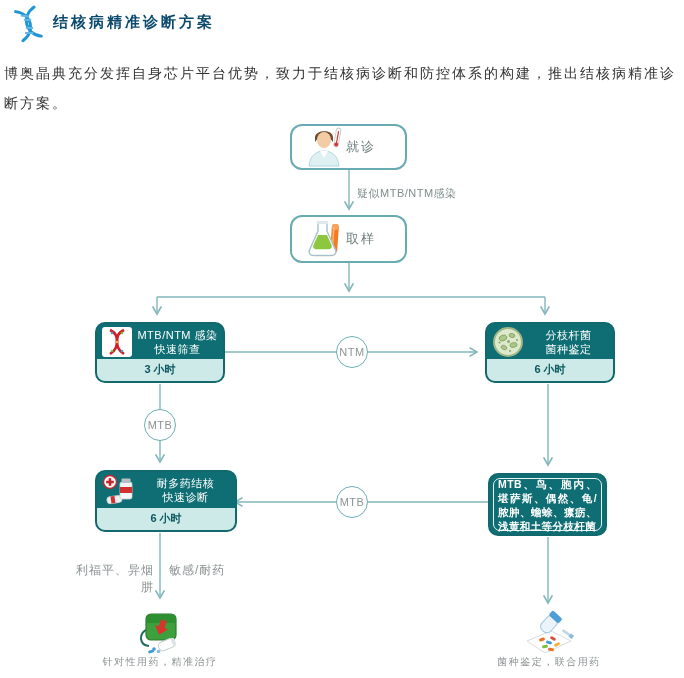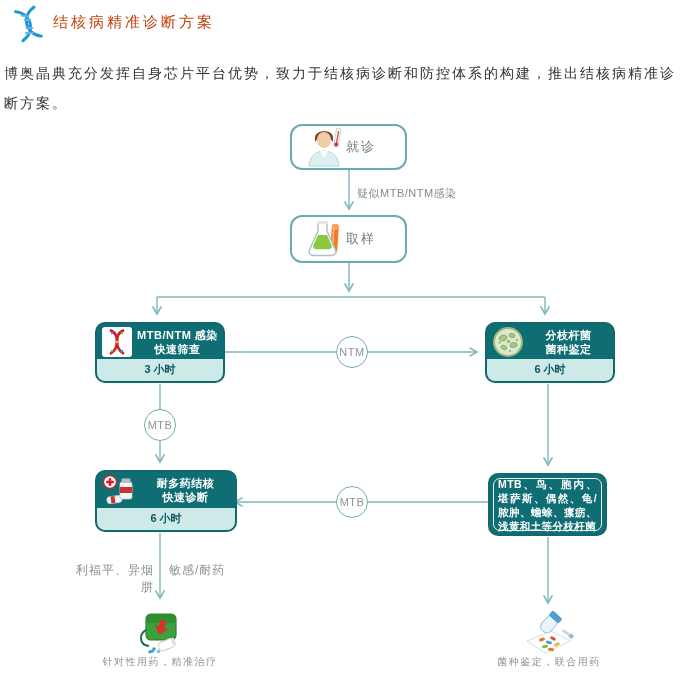--- a/index.html
+++ b/index.html
@@ -1,34 +1,34 @@
 <!DOCTYPE html>
 <html><head>
 <meta charset="utf-8">
 <style>
   html,body{margin:0;padding:0;background:#fff;}
   .canvas{position:relative;width:684px;height:678px;background:#fff;overflow:hidden;
           font-family:"Liberation Sans","DejaVu Sans",sans-serif;}
   
   .logo{position:absolute;left:8px;top:4px;}
-  .page-title{position:absolute;left:53px;top:13px;margin:0;font-size:15px;font-weight:400;
-              color:#c2410c;letter-spacing:3px;}
+  .page-title{position:absolute;left:53px;top:13px;margin:0;font-size:15px;font-weight:700;
+              color:#0c4a6e;letter-spacing:3px;}
   .intro{position:absolute;left:4px;top:58px;width:678px;margin:0;font-size:14px;
          line-height:30px;color:#333;letter-spacing:2px;}
   
   .edges{position:absolute;left:0;top:0;}
   
   .wnode{position:absolute;background:#fff;border:2px solid #68ABB1;border-radius:12px;
          box-sizing:border-box;display:flex;align-items:center;padding-left:12px;gap:0;}
   .wnode .wlabel{font-size:13px;color:#6E7C7C;letter-spacing:2px;}
   
   .tbox{position:absolute;border-radius:10px;overflow:hidden;border:2px solid #11696E;
         display:flex;flex-direction:column;box-sizing:border-box;background:#0F6E73;}
   .thead{flex:1;display:flex;align-items:center;padding:0 5px;gap:5px;background:#0F6E73;}
-  .ttitle{flex:1;color:#fff;font-weight:700;font-size:11px;line-height:14px;text-align:center;
+  .ttitle{flex:1;color:#fff;font-weight:400;font-size:11px;line-height:14px;text-align:center;
           letter-spacing:0.5px;}
   .tfoot{background:#CDE9E8;text-align:center;font-size:11px;font-weight:700;color:#0A595E;
          padding:3px 0 4px;}
   .icebg{background:#fff;border-radius:3px;flex:none;display:flex;align-items:center;justify-content:center;}
   
   .list-node{position:absolute;background:#0F6E73;border:2px solid #11696E;border-radius:10px;
              box-sizing:border-box;padding:3px;}
   .list-inner{height:100%;box-sizing:border-box;border:1px solid rgba(255,255,255,.9);
               border-radius:7px;display:flex;align-items:center;padding:2px 4px;}
   .list-text{margin:0;color:#fff;font-weight:700;font-size:10.5px;line-height:14px;

